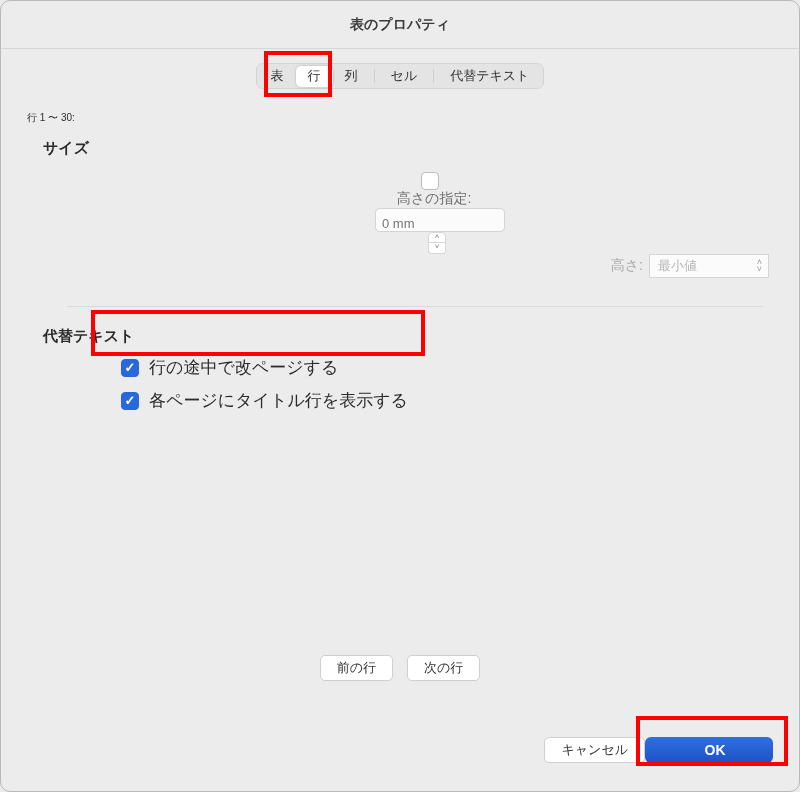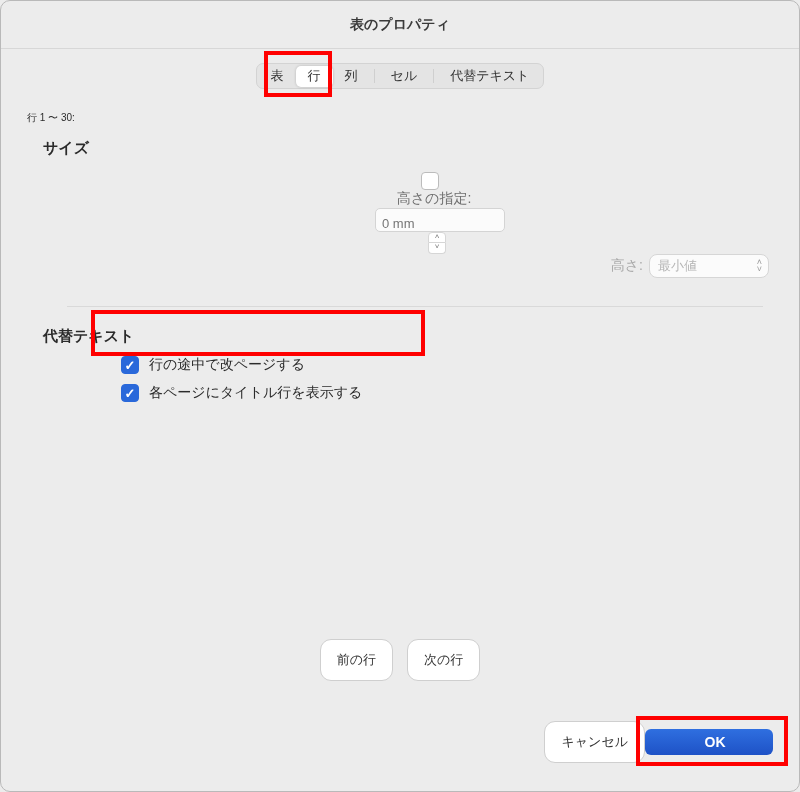--- a/index.html
+++ b/index.html
@@ -117,49 +117,49 @@
     font-size: 8px; line-height: 8px; text-align: center; color: #777;
   }
   .stepper div:first-child { border-radius: 4px 4px 0 0; }
   .stepper div:last-child  { border-radius: 0 0 4px 4px; border-top: 0; }
 
   .height-right { margin-left: auto; display: flex; align-items: center; }
   .height-label { color: #a9a9a9; margin-right: 6px; }
   .select-box {
     display: inline-flex; align-items: center;
     min-width: 120px; height: 24px;
-    border: 1px solid #d6d6d6; border-radius: 8px;
+    border: 1px solid #d6d6d6; border-radius: 0;
     background: #fbfbfb; padding: 0 20px 0 8px;
     color: #b5b5b5; font-size: 13px; position: relative;
   }
   .select-box .caret {
     position: absolute; right: 6px; top: 4px;
     font-size: 9px; line-height: 7px; color: #9a9a9a;
     display: flex; flex-direction: column; align-items: center;
   }
 
   hr.sep {
     border: 0; border-top: 1px solid #d9d9d9;
     margin: 28px 16px 20px 46px;
   }
 
-  .option-row { display: flex; align-items: center; margin: 10px 0 10px 100px; font-size: 14px; }
+  .option-row { display: flex; align-items: center; margin: 10px 0 10px 100px; font-size: 17px; }
   .option-row .chk { margin-right: 10px; }
 
   .nav-buttons {
     position: absolute;
     bottom: 110px;
     left: 0; right: 0;
     display: flex; justify-content: center; gap: 14px;
   }
   .btn {
-    height: 42px;
+    height: 26px;
     padding: 2px 16px;
     border: 1px solid #cfcfcf;
-    border-radius: 11px;
+    border-radius: 5px;
     background: #ffffff;
     font-size: 13px;
     color: #333;
     cursor: default;
     display: inline-flex; align-items: center; justify-content: center;
   }
 
   .footer-buttons {
     position: absolute;
     right: 26px; bottom: 28px;

